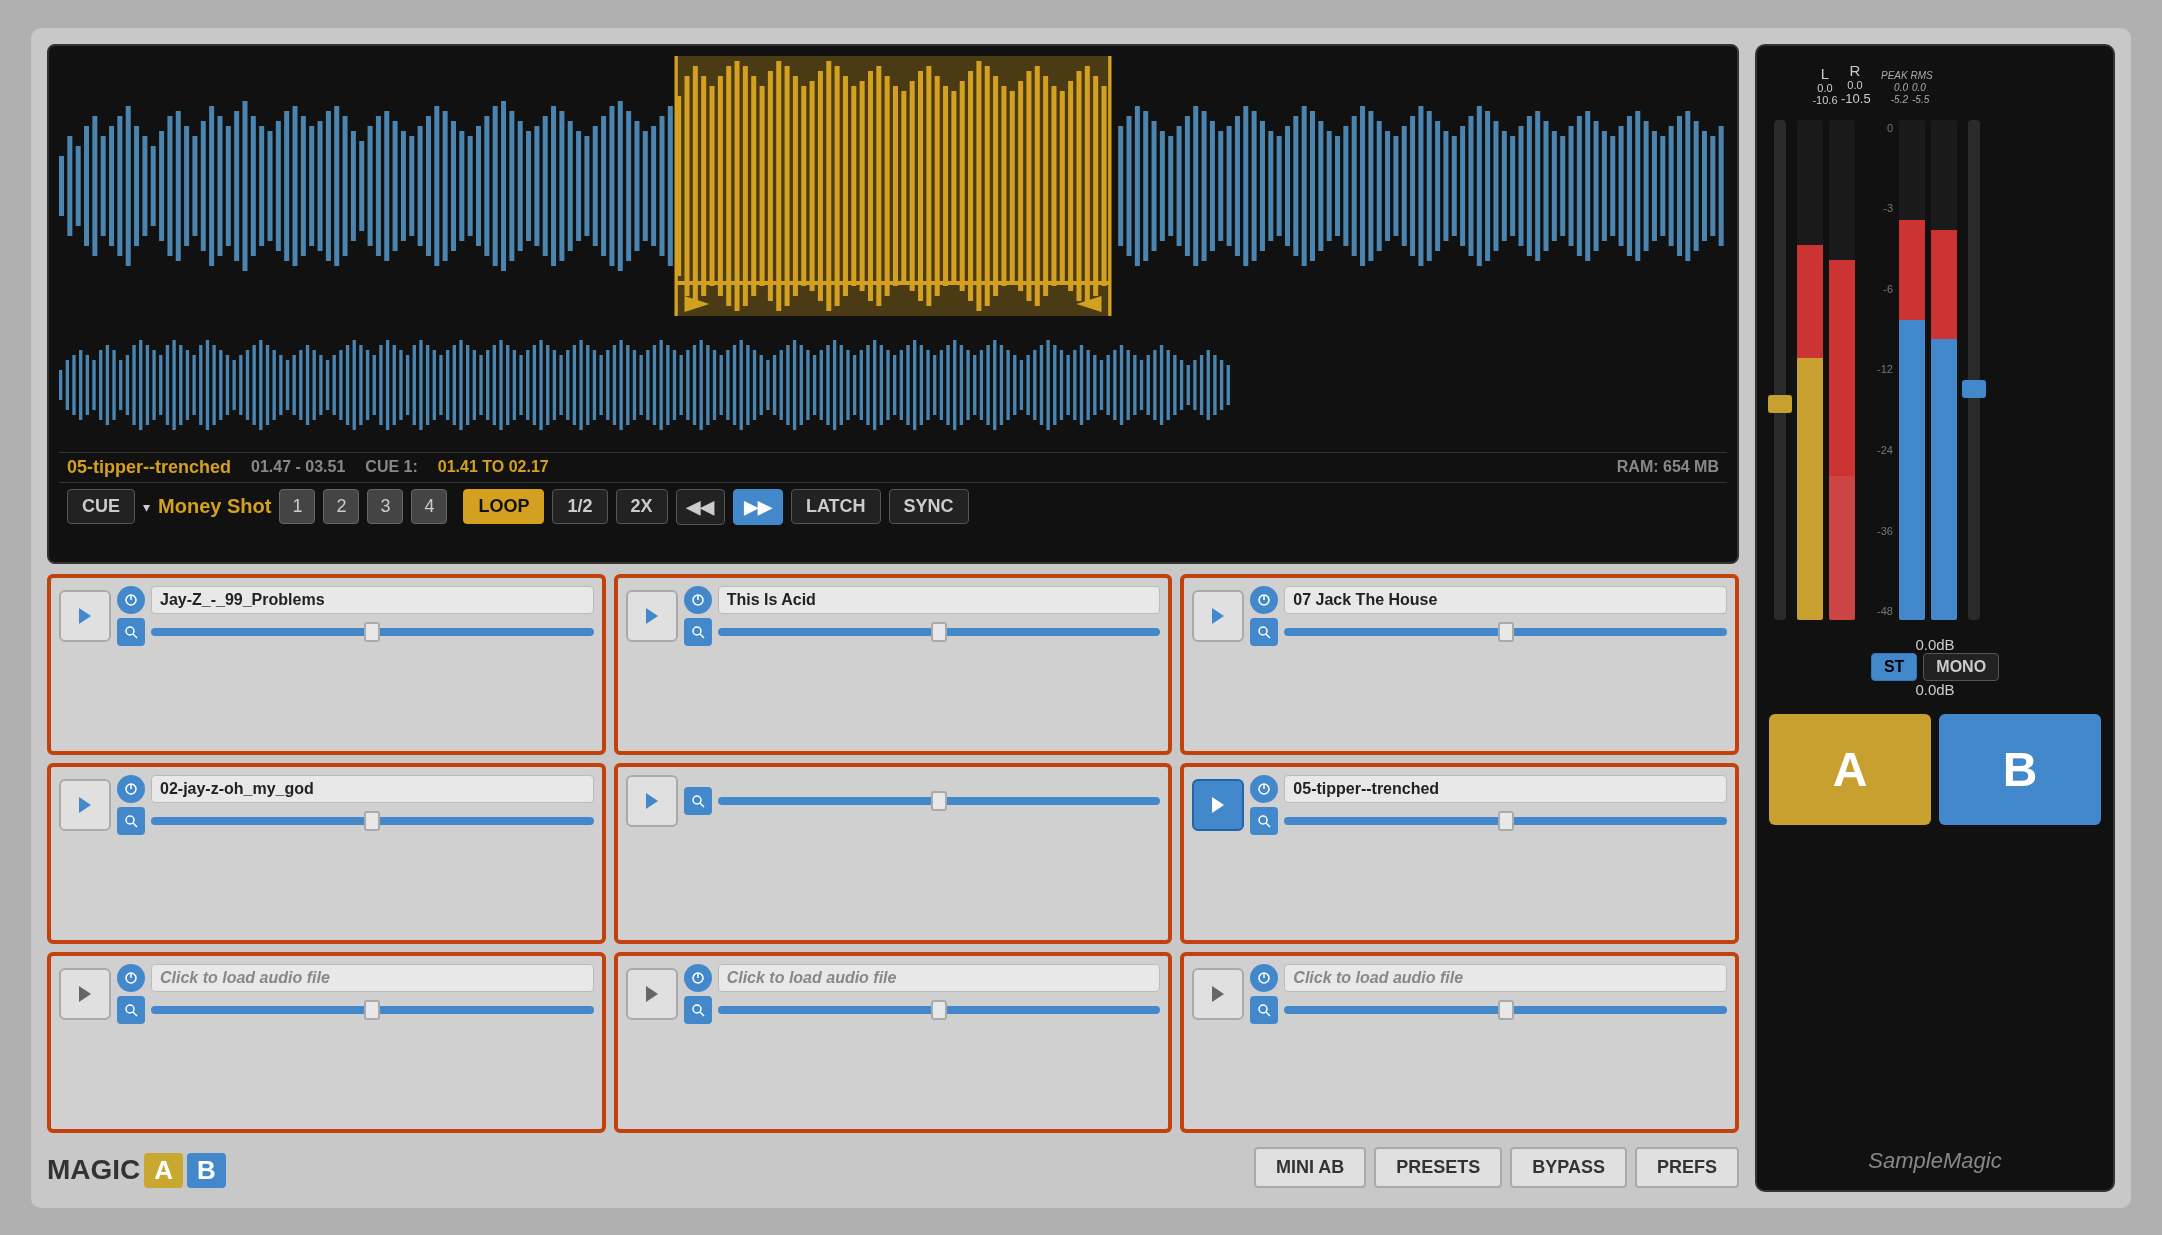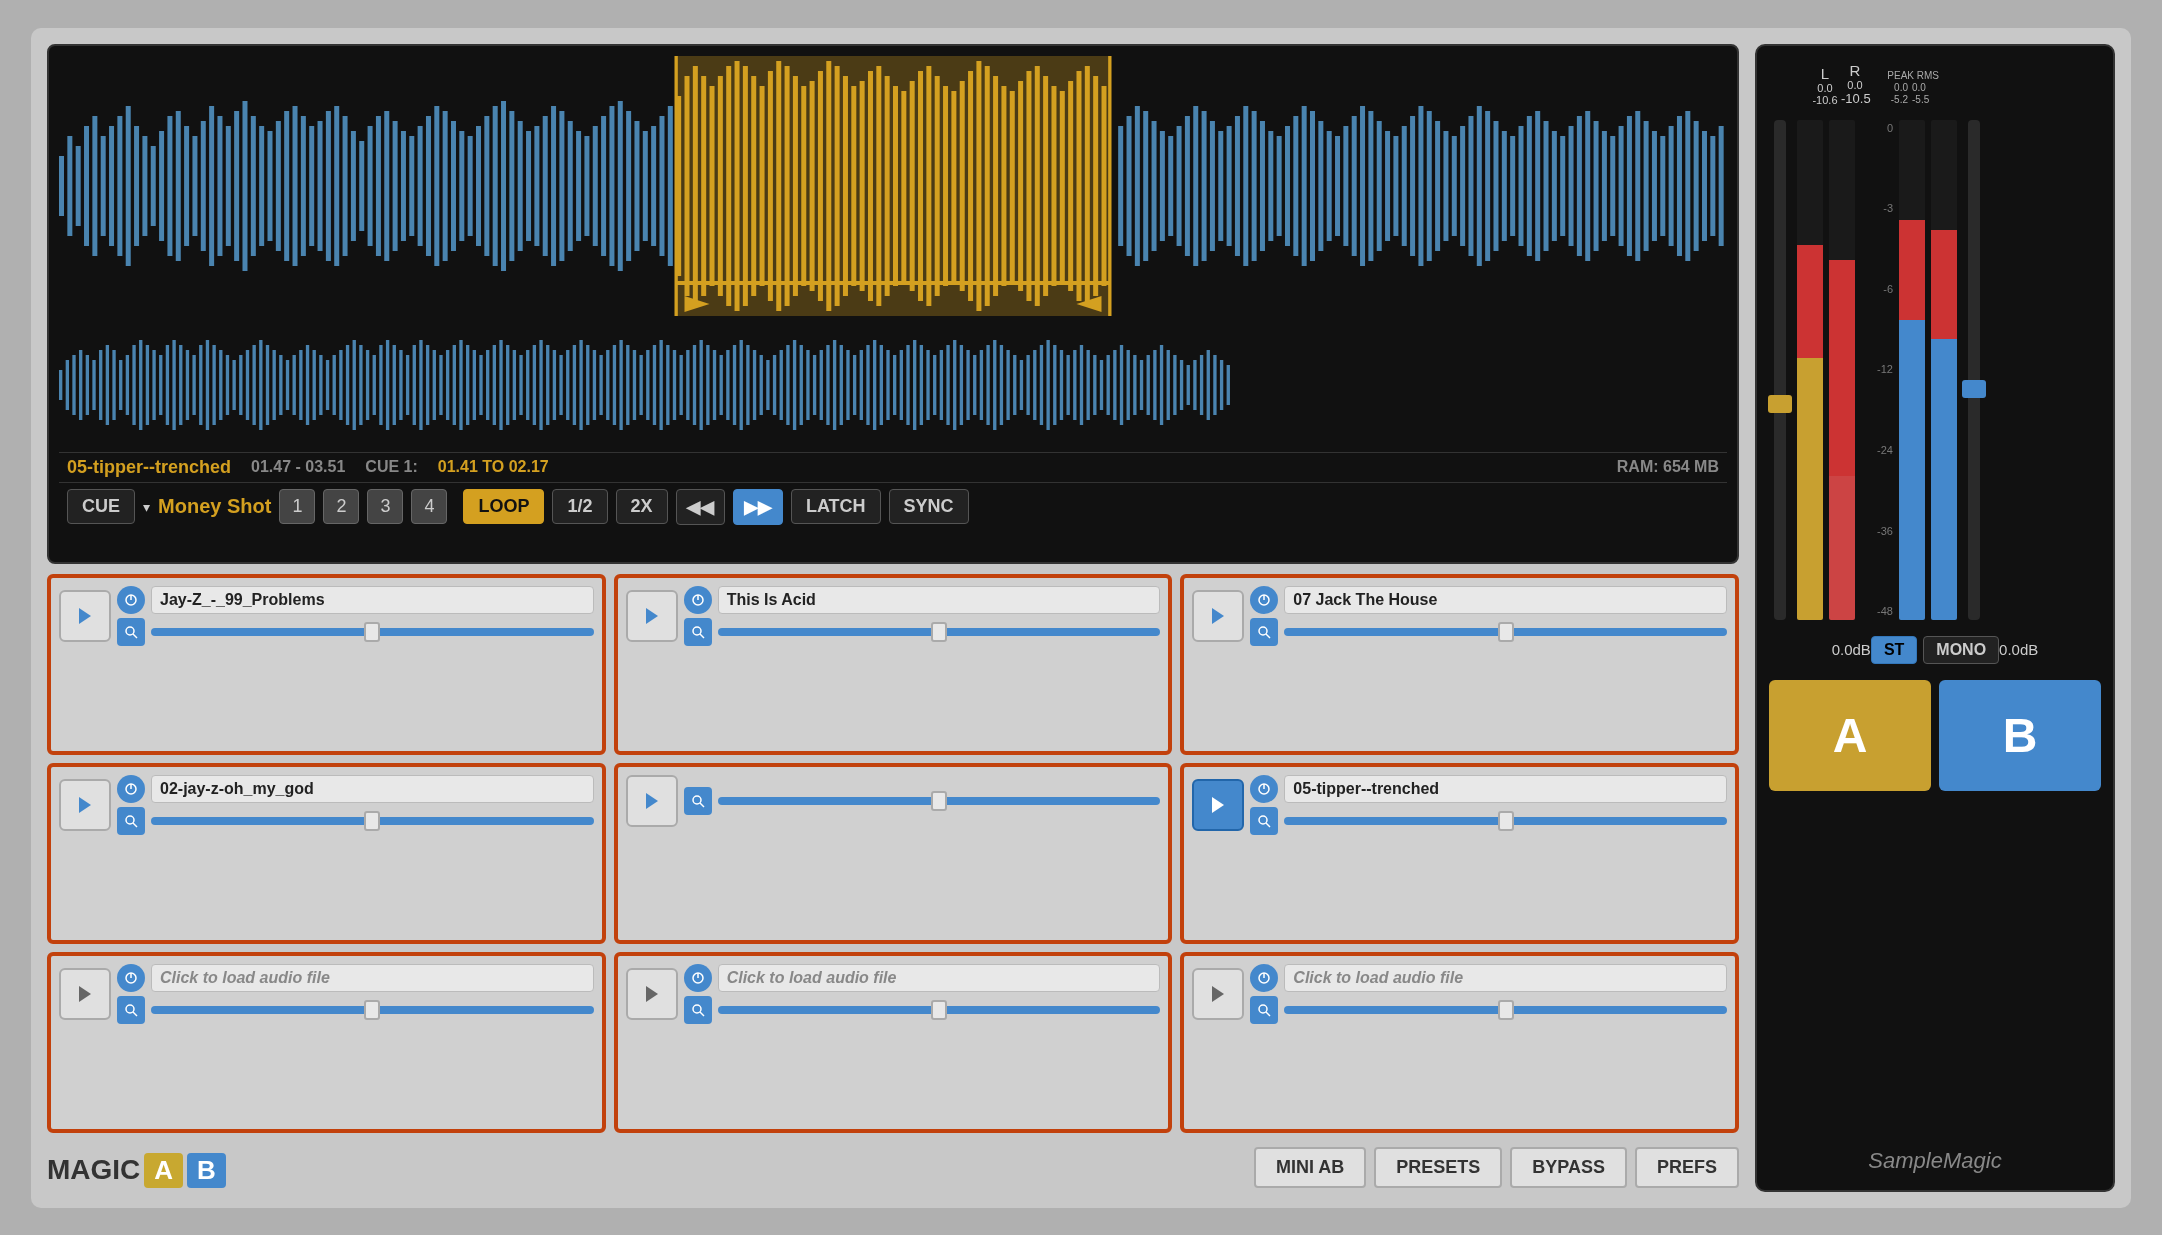--- a/index.html
+++ b/index.html
@@ -1091,21 +1091,21 @@
         <div style="font-size:15px; color:#ccc;">L</div>
         <div style="font-size:11px; color:#ccc;">0.0</div>
         <div style="font-size:11px; color:#ccc;">-10.6</div>
       </div>
       <div>
         <div style="font-size:15px; color:#ccc;">R</div>
         <div style="font-size:11px; color:#ccc;">0.0</div>
         <div style="font-size:13px; color:#ccc;">-10.5</div>
       </div>
       <div></div>
-      <div style="font-size:10px; line-height:1.2; color:#aaa; text-align:right; grid-column: span 2;">
+      <div style="font-size:10px; line-height:1.2; color:#aaa; text-align:left; grid-column: span 2; font-style: italic;">
         <div>PEAK RMS</div>
         <div style="display:flex; gap:4px; justify-content:center;">
           <span style="font-size:10px;">0.0</span>
           <span style="font-size:10px;">0.0</span>
         </div>
         <div style="display:flex; gap:4px; justify-content:center;">
           <span style="font-size:10px;">-5.2</span>
           <span style="font-size:10px;">-5.5</span>
         </div>
       </div>
@@ -1145,21 +1145,21 @@
         <div style="position:absolute; bottom:0; width:100%; height:78%; background:linear-gradient(to top, #4488cc 0%, #4488cc 72%, #cc3333 72%, #cc3333 100%);"></div>
       </div>
 
       <div style="position:relative; width:22px; height:100%; display:flex; flex-direction:column; align-items:center;">
         <div style="width:12px; flex:1; background:#2a2a2a; border-radius:4px; position:relative;">
           <div style="position:absolute; width:24px; height:18px; background:#4488cc; border-radius:3px; left:-6px; top:52%; cursor:pointer;"></div>
         </div>
       </div>
     </div>
 
-    <div style="display:flex; align-items:center; justify-content:center; padding:6px 0;">
+    <div style="display:flex; align-items:center; justify-content:center; padding:6px 0;flex-direction:column;">
       <span style="color:#ccc; font-size:15px;">0.0dB</span>
       <div style="display:flex; gap:6px;">
         <button class="st-btn">ST</button>
         <button class="mono-btn">MONO</button>
       </div>
       <span style="color:#ccc; font-size:15px;">0.0dB</span>
     </div>
 
     <div class="ab-section">
       <button class="ab-btn a-btn">A</button>

